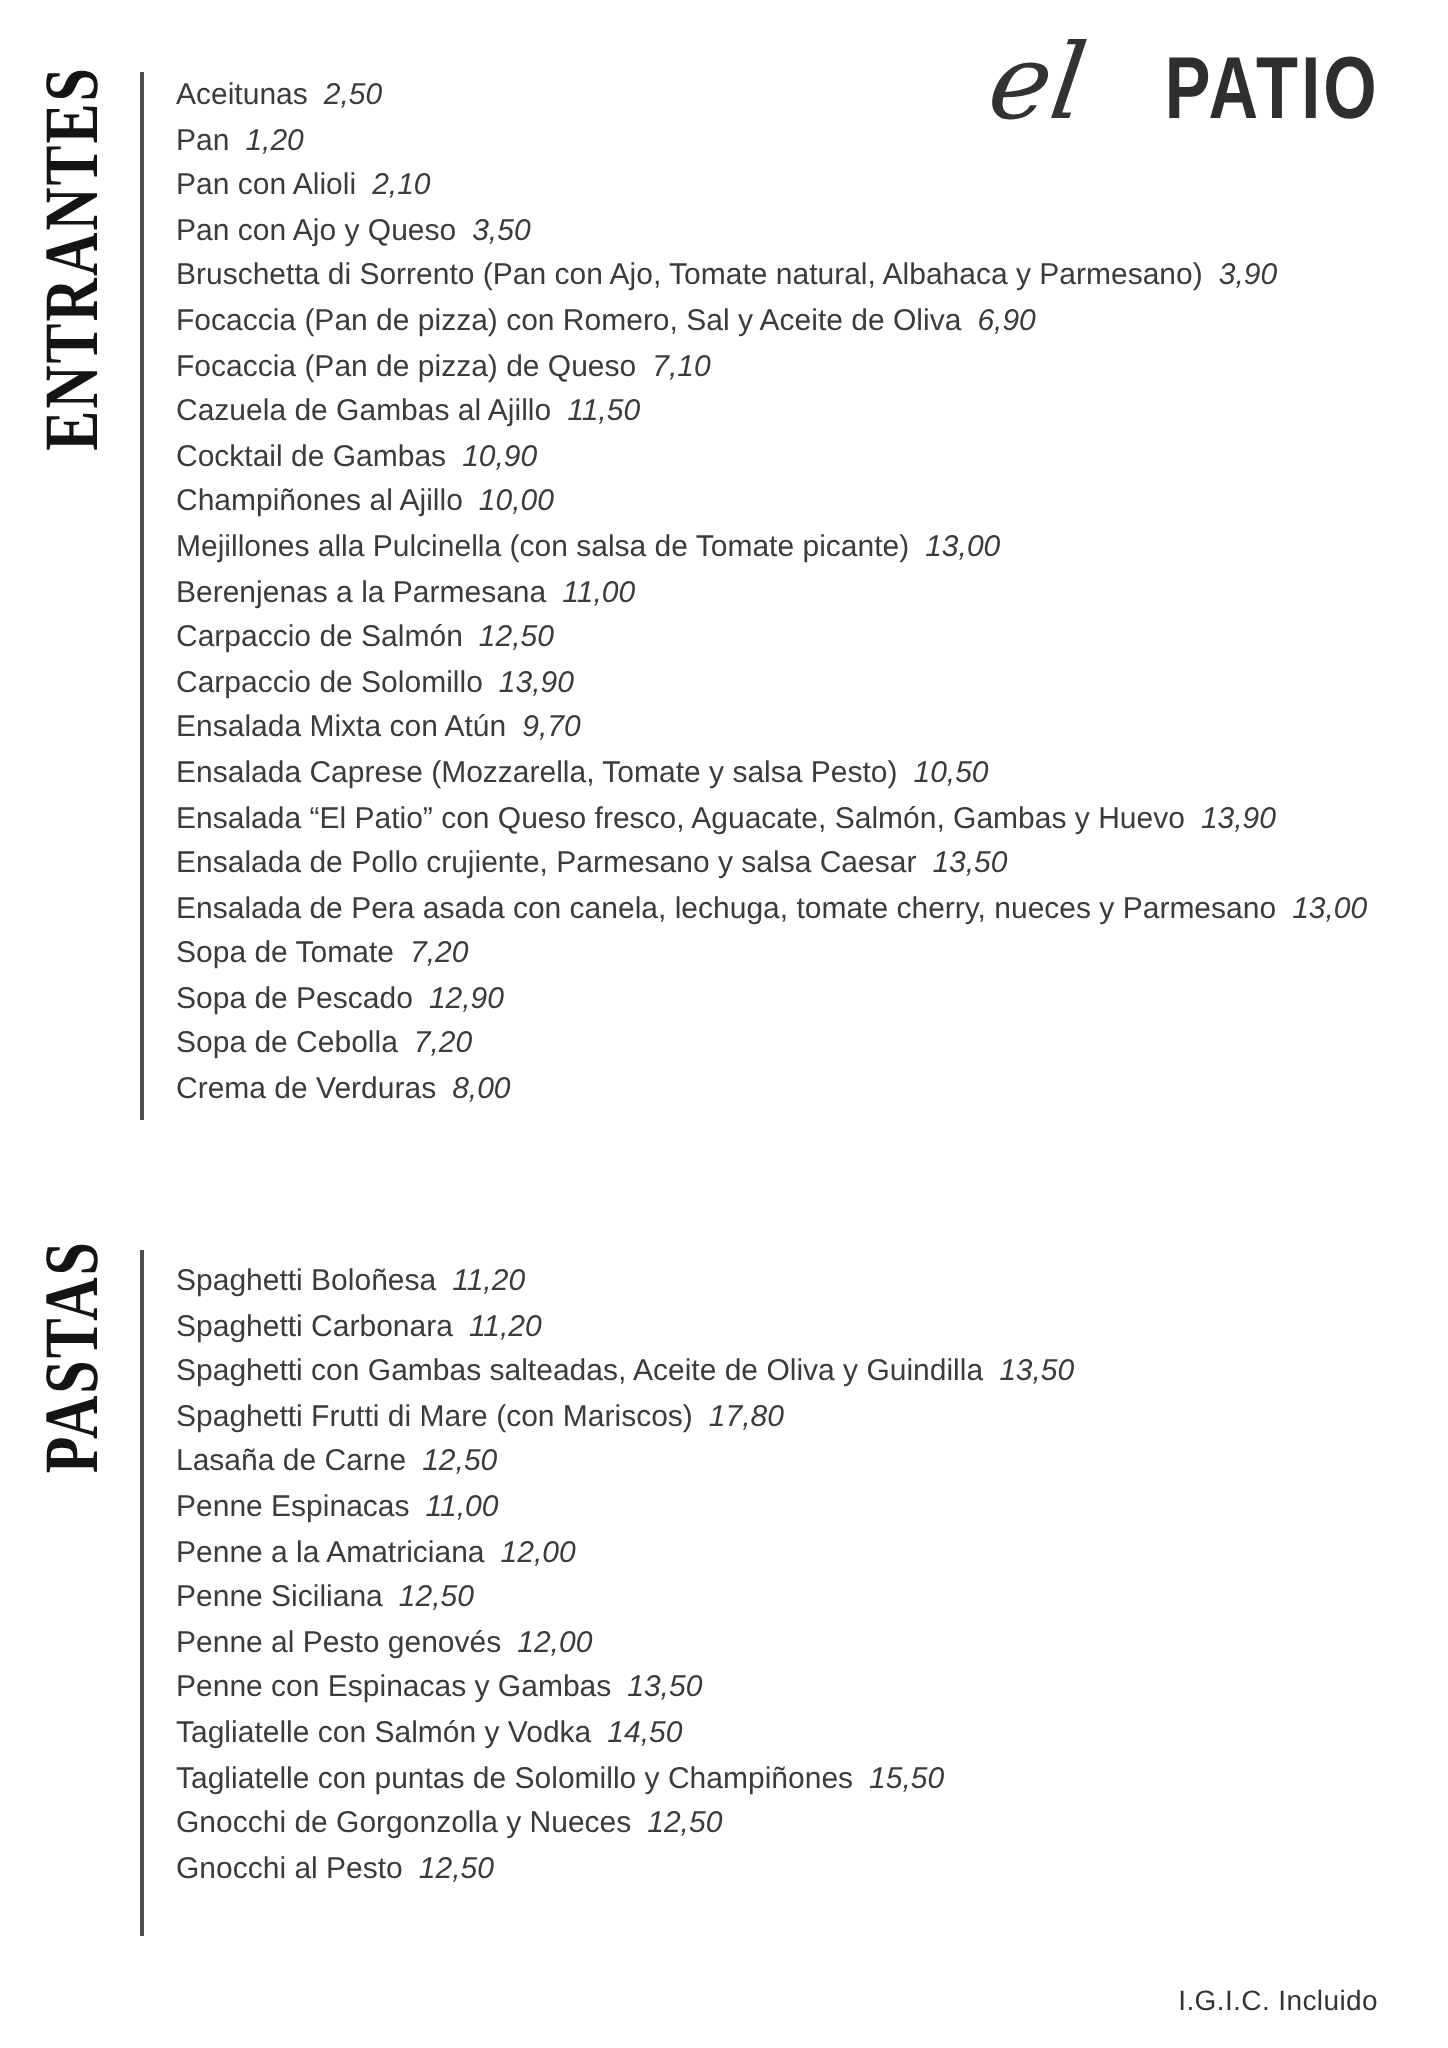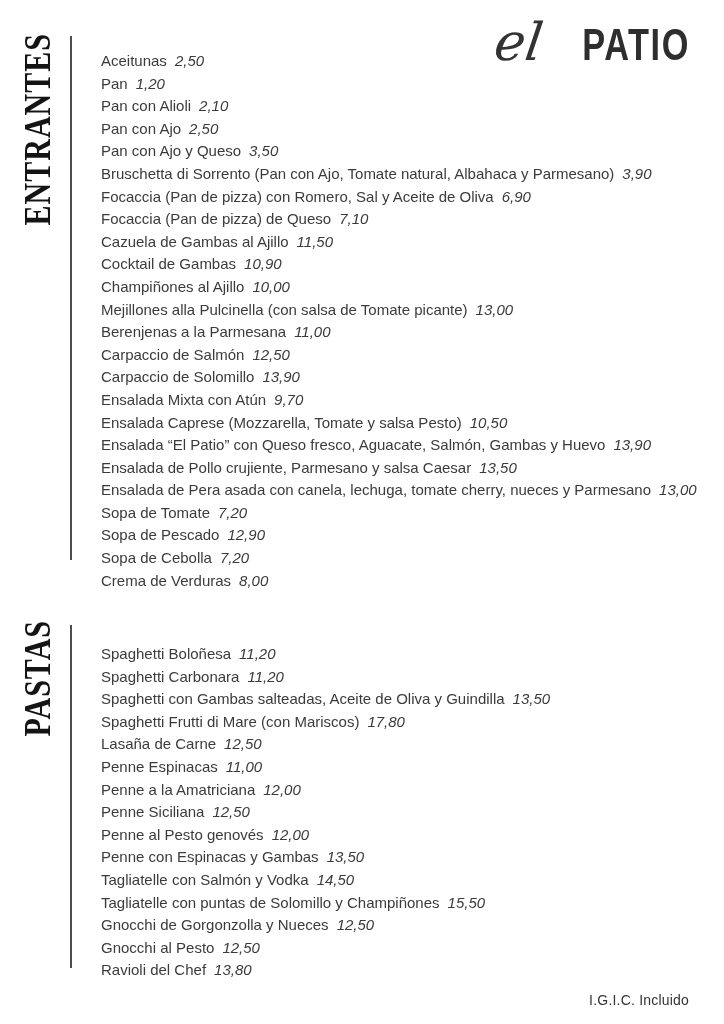--- a/index.html
+++ b/index.html
@@ -67,21 +67,21 @@
     width: 1.5px;
     background: #4d4d4d;
   }
   #rule-entrantes { top: 36px;  height: 524px; }
   #rule-pastas    { top: 625px; height: 343px; }
 
   
   .items {
     position: absolute;
     left: 84px;
-    margin: 17px; padding: 0;
+    margin: 4px; padding: 0;
     list-style: none;
     font-size: 15px;
     color: #3b3b3b;
   }
   #list-entrantes { top: 33px; }
   #list-pastas    { top: 626px; }
   .menu-item {
     height: 22.6px;
     line-height: 22.6px;
     white-space: nowrap;
@@ -114,21 +114,20 @@
 
   <div class="vlabel" id="label-entrantes">ENTRANTES</div>
   <div class="rule" id="rule-entrantes"></div>
   <ul class="items" id="list-entrantes">
   <li class="menu-item"><span class="dish">Aceitunas</span><span class="price">2,50</span></li>
 
   <li class="menu-item"><span class="dish">Pan</span><span class="price">1,20</span></li>
 
   <li class="menu-item"><span class="dish">Pan con Alioli</span><span class="price">2,10</span></li>
 
-  <li class="menu-item"><span class="dish">Pan con Ajo</span><span class="price">2,50</span></li>
 
   <li class="menu-item"><span class="dish">Pan con Ajo y Queso</span><span class="price">3,50</span></li>
 
   <li class="menu-item"><span class="dish">Bruschetta di Sorrento (Pan con Ajo, Tomate natural, Albahaca y Parmesano)</span><span class="price">3,90</span></li>
 
   <li class="menu-item"><span class="dish">Focaccia (Pan de pizza) con Romero, Sal y Aceite de Oliva</span><span class="price">6,90</span></li>
 
   <li class="menu-item"><span class="dish">Focaccia (Pan de pizza) de Queso</span><span class="price">7,10</span></li>
 
   <li class="menu-item"><span class="dish">Cazuela de Gambas al Ajillo</span><span class="price">11,50</span></li>
@@ -189,18 +188,17 @@
   <li class="menu-item"><span class="dish">Penne con Espinacas y Gambas</span><span class="price">13,50</span></li>
 
   <li class="menu-item"><span class="dish">Tagliatelle con Salmón y Vodka</span><span class="price">14,50</span></li>
 
   <li class="menu-item"><span class="dish">Tagliatelle con puntas de Solomillo y Champiñones</span><span class="price">15,50</span></li>
 
   <li class="menu-item"><span class="dish">Gnocchi de Gorgonzolla y Nueces</span><span class="price">12,50</span></li>
 
   <li class="menu-item"><span class="dish">Gnocchi al Pesto</span><span class="price">12,50</span></li>
 
-  <li class="menu-item"><span class="dish">Ravioli del Chef</span><span class="price">13,80</span></li>
 </ul>
 
   <div class="footer">I.G.I.C. Incluido</div>
 
 </div>
 
 </body></html>

